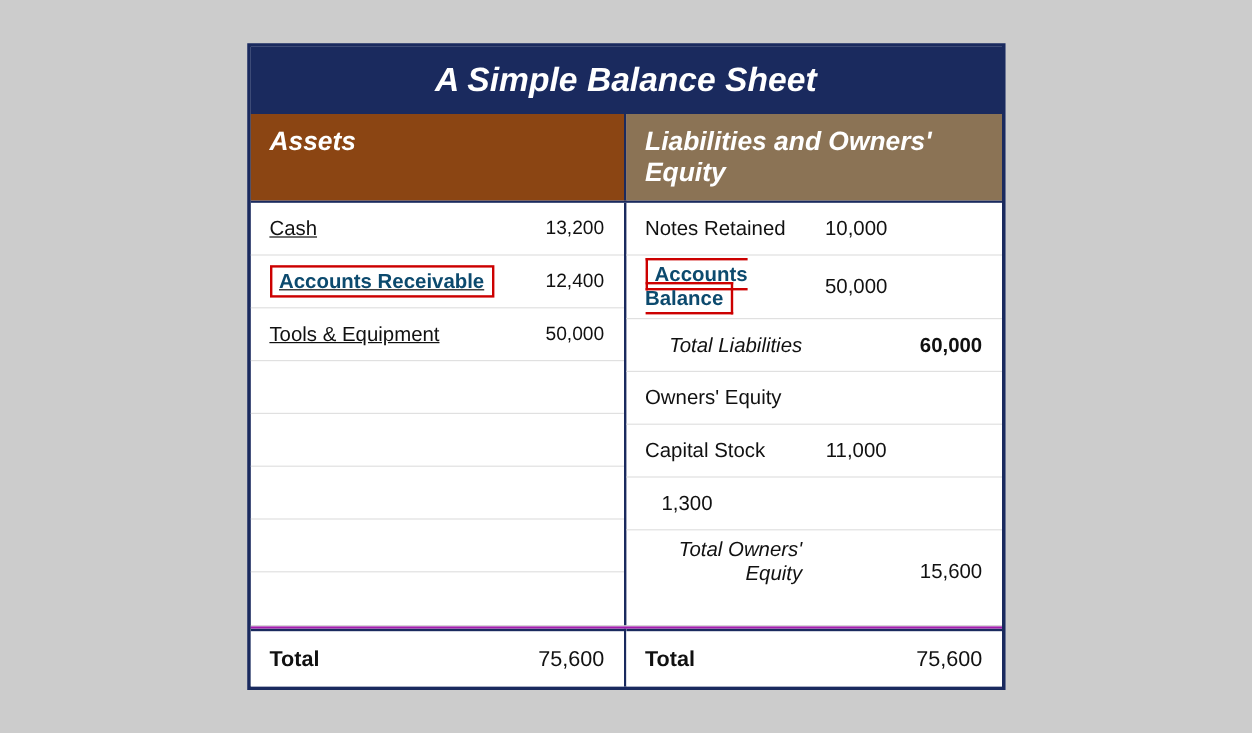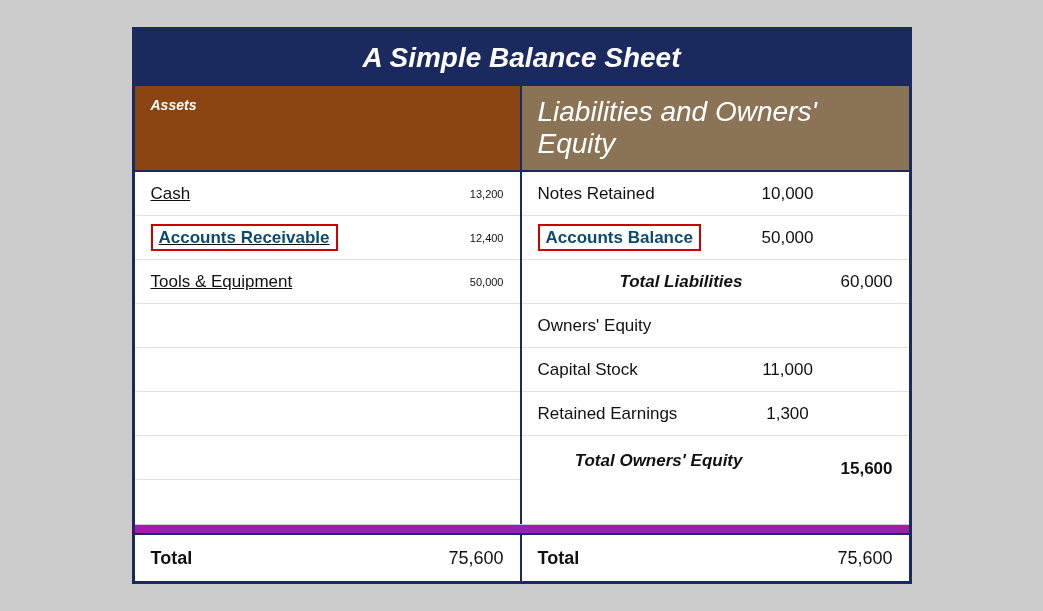--- a/index.html
+++ b/index.html
@@ -5,21 +5,21 @@
     * { box-sizing: border-box; margin: 0; padding: 0; }
     body {
       background: #ccc;
       display: flex;
       justify-content: center;
       align-items: center;
       min-height: 611px;
       font-family: Arial, sans-serif;
     }
     .balance-sheet {
-      width: 780px;
+      width: 632px;
       border: 3px solid #1a2a5e;
       background: #fff;
     }
     .title-bar {
       background: #1a2a5e;
       text-align: center;
       padding: 12px 10px;
     }
     .title-bar h1 {
       color: #fff;
@@ -34,32 +34,32 @@
     .col-assets-header {
       width: 50%;
       background: #8B4513;
       padding: 10px 16px;
       border-right: 2px solid #1a2a5e;
     }
     .col-assets-header span {
       color: #fff;
       font-style: italic;
       font-weight: bold;
-      font-size: 14px;
+      font-size: 22px;
     }
     .col-liabilities-header {
       width: 50%;
       background: #8B7355;
       padding: 10px 16px;
     }
     .col-liabilities-header span {
       color: #fff;
       font-style: italic;
-      font-weight: normal;
-      font-size: 28px;
+      font-weight: bold;
+      font-size: 22px;
     }
     .body-row {
       display: flex;
       border-bottom: 1px solid #ccc;
     }
     .assets-col {
       width: 50%;
       border-right: 2px solid #1a2a5e;
     }
     .liabilities-col {
@@ -75,35 +75,35 @@
     .row-item:last-child {
       border-bottom: none;
     }
     .item-label {
       flex: 1;
       font-size: 17px;
       color: #111;
       text-decoration: underline;
     }
     .item-value {
-      font-size: 11px;
+      font-size: 16px;
       color: #111;
       text-align: right;
       min-width: 70px;
     }
     .highlight-box {
       border: 2px solid #cc0000;
       padding: 2px 6px;
       color: #0c4a6e;
       font-weight: bold;
       font-size: 17px;
     }
     .bold-italic {
       font-style: italic;
-      font-weight: bold;
+      font-weight: normal;
     }
     .section-label {
       font-size: 17px;
       color: #111;
     }
     .total-row {
       display: flex;
       align-items: center;
       padding: 10px 16px;
       background: #fff;
@@ -125,21 +125,21 @@
     }
     .assets-total {
       width: 50%;
       border-right: 2px solid #1a2a5e;
     }
     .liabilities-total {
       width: 50%;
     }
     .bottom-row {
       display: flex;
-      border-top: 8px solid #a21caf;
+      border-top: 2px solid #a21caf;
     }
     .row-item.no-border {
       border-bottom: none;
     }
     .liab-row {
       display: flex;
       align-items: center;
       padding: 6px 16px;
       border-bottom: 1px solid #e0e0e0;
       min-height: 44px;
@@ -221,45 +221,44 @@
         <span class="liab-label">
           <span class="highlight-box">Accounts Balance</span>
         </span>
         <span class="liab-val1">50,000</span>
         <span class="liab-val2"></span>
       </div>
 
       <div class="liab-row" style="justify-content:flex-end;">
         <span class="liab-label bold-italic" style="text-align:right; padding-right:10px;">Total Liabilities</span>
         <span class="liab-val1"></span>
-        <span class="liab-val2" style="font-weight:normal;">60,000</span>
+        <span class="liab-val2" style="font-weight:bold;">60,000</span>
       </div>
 
       <div class="liab-row">
         <span class="liab-label section-label">Owners' Equity</span>
         <span class="liab-val1"></span>
         <span class="liab-val2"></span>
       </div>
 
       <div class="liab-row">
         <span class="liab-label">Capital Stock</span>
         <span class="liab-val1">11,000</span>
         <span class="liab-val2"></span>
       </div>
 
       <div class="liab-row">
-        <span class="liab-label">Retained Earnings</span>
         <span class="liab-val1">1,300</span>
         <span class="liab-val2"></span>
       </div>
 
       <div class="liab-row" style="border-bottom:none;">
         <span class="liab-label bold-italic" style="text-align:right; padding-right:10px;">Total Owners' Equity</span>
         <span class="liab-val1"></span>
-        <span class="liab-val2" style="font-weight:bold;margin-top:17px;">15,600</span>
+        <span class="liab-val2" style="font-weight:normal;margin-top:17px;">15,600</span>
       </div>
     </div>
   </div>
 
   <div class="bottom-row">
     <div class="assets-total">
       <div class="total-row">
         <span class="total-label">Total</span>
         <span class="total-value">75,600</span>
       </div>

